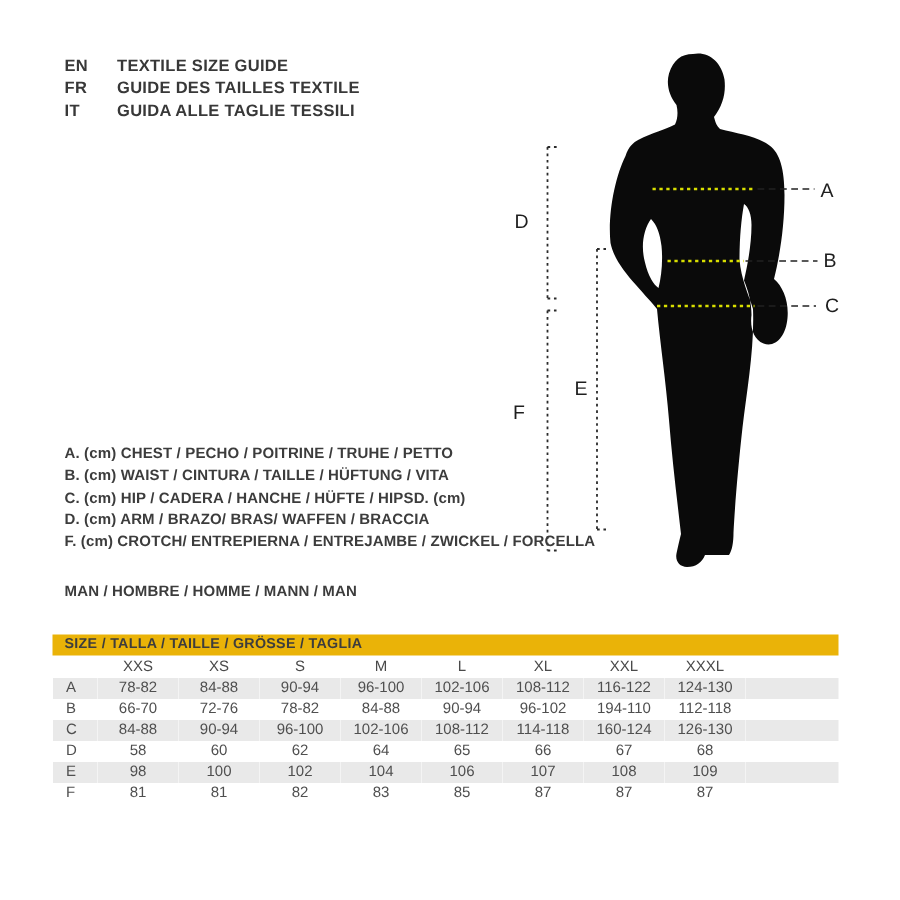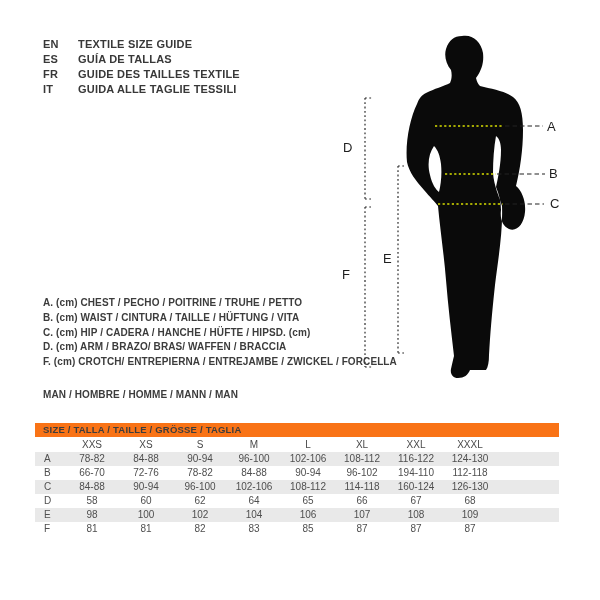--- a/index.html
+++ b/index.html
@@ -12,45 +12,41 @@
   .lang-code{width:35px;flex:0 0 35px;}
   
   .legend{position:absolute;left:43px;top:296px;font-size:10px;line-height:14.8px;
           font-weight:700;color:#3c3c3c;letter-spacing:.1px;white-space:nowrap;}
   .gender-line{margin-top:18px;}
   
   .diagram{position:absolute;left:330px;top:20px;width:270px;height:400px;}
   .diagram text{font-family:"Liberation Sans",sans-serif;font-size:13px;fill:#1e1e1e;}
   
   .table-wrap{position:absolute;left:35px;top:423px;width:524px;}
-  .table-title{height:14px;line-height:14px;background:#f97316;color:#3d3d3d;
+  .table-title{height:14px;line-height:14px;background:#eab308;color:#3d3d3d;
                font-size:9.5px;font-weight:700;padding-left:8px;box-sizing:border-box;
                letter-spacing:.2px;}
   table.sizes{border-collapse:collapse;table-layout:fixed;width:524px;
               font-size:10px;color:#4f4f4f;}
   table.sizes td,table.sizes th{padding:0;height:14px;line-height:14px;text-align:center;
               font-weight:400;overflow:hidden;white-space:nowrap;}
   table.sizes tr.head td{height:15px;line-height:15px;color:#4a4a4a;}
   table.sizes td.rowlab{text-align:left;padding-left:9px;}
   table.sizes tr.alt{background:#e9e9e9;}
   .col-lab{width:30px}.col-sz{width:54px}.col-fill{width:62px}
 </style>
 </head>
 <body>
 
 <div class="page">
 
   <div class="lang-block">
     <div class="lang-row">
       <span class="lang-code">EN</span>
       <span>TEXTILE SIZE GUIDE</span>
-    </div>
-    <div class="lang-row">
-      <span class="lang-code">ES</span>
-      <span>GUÍA DE TALLAS</span>
     </div>
     <div class="lang-row">
       <span class="lang-code">FR</span>
       <span>GUIDE DES TAILLES TEXTILE</span>
     </div>
     <div class="lang-row">
       <span class="lang-code">IT</span>
       <span>GUIDA ALLE TAGLIE TESSILI</span>
     </div>
   </div>

